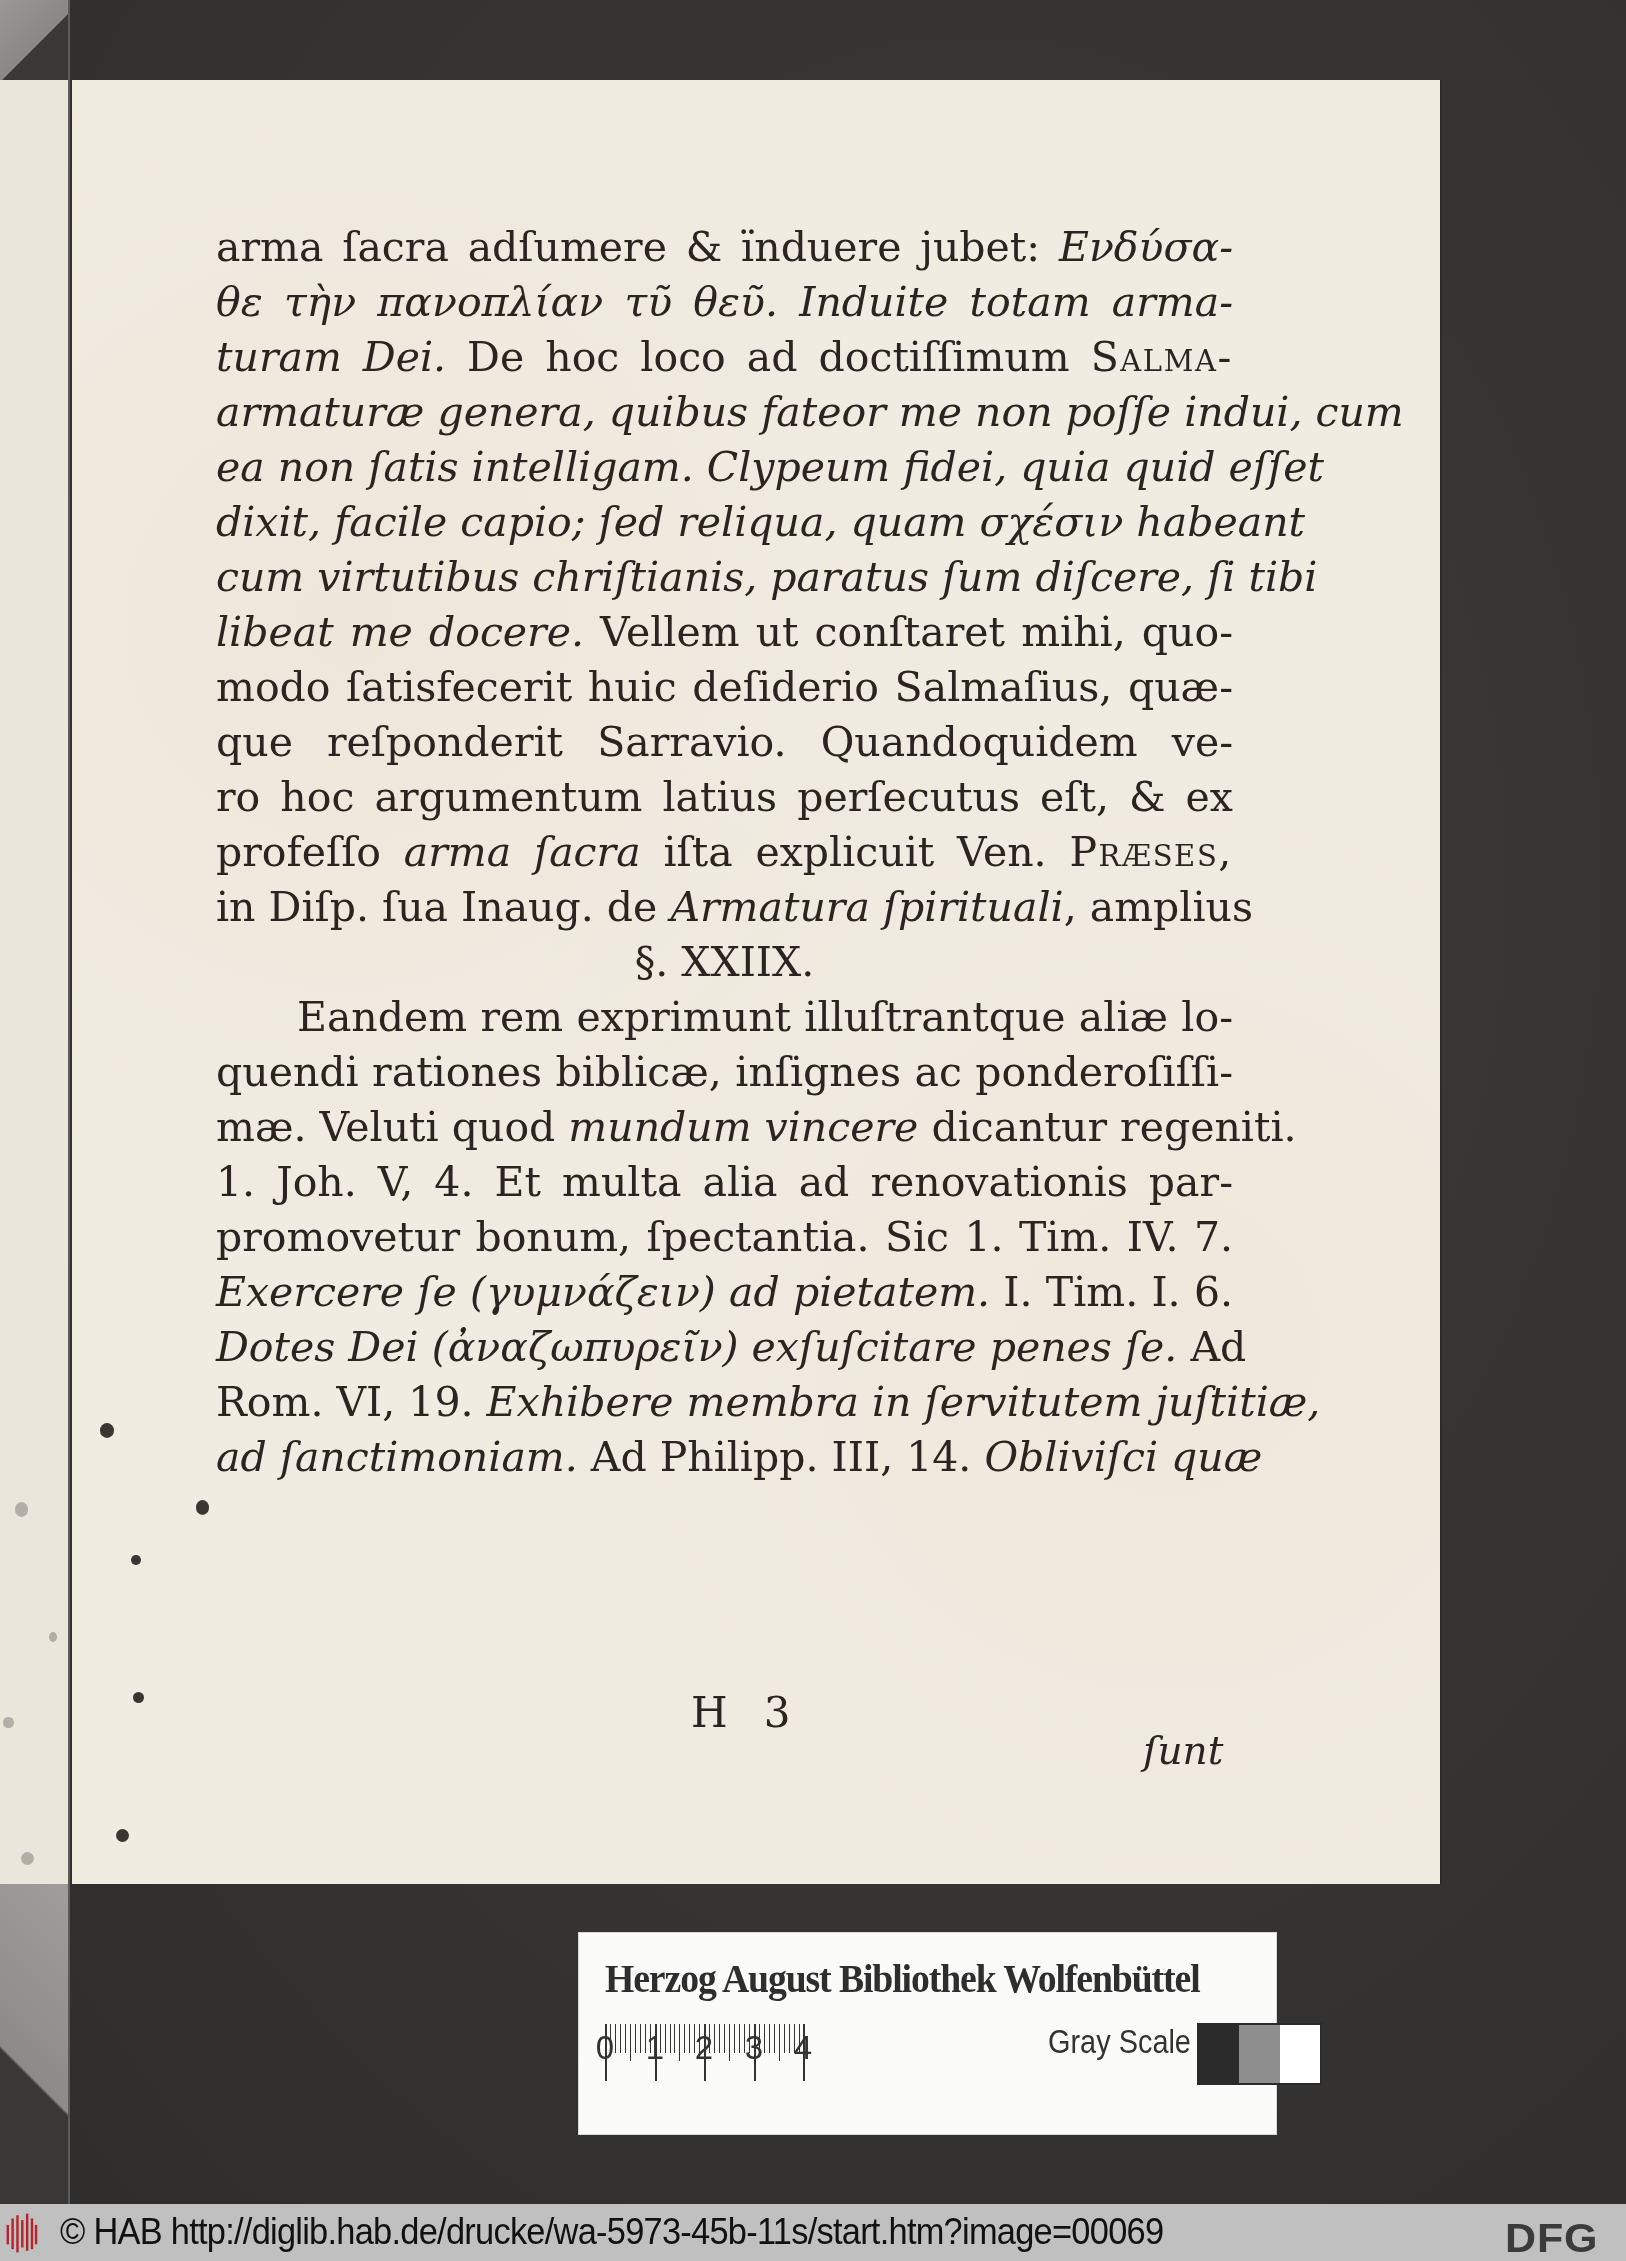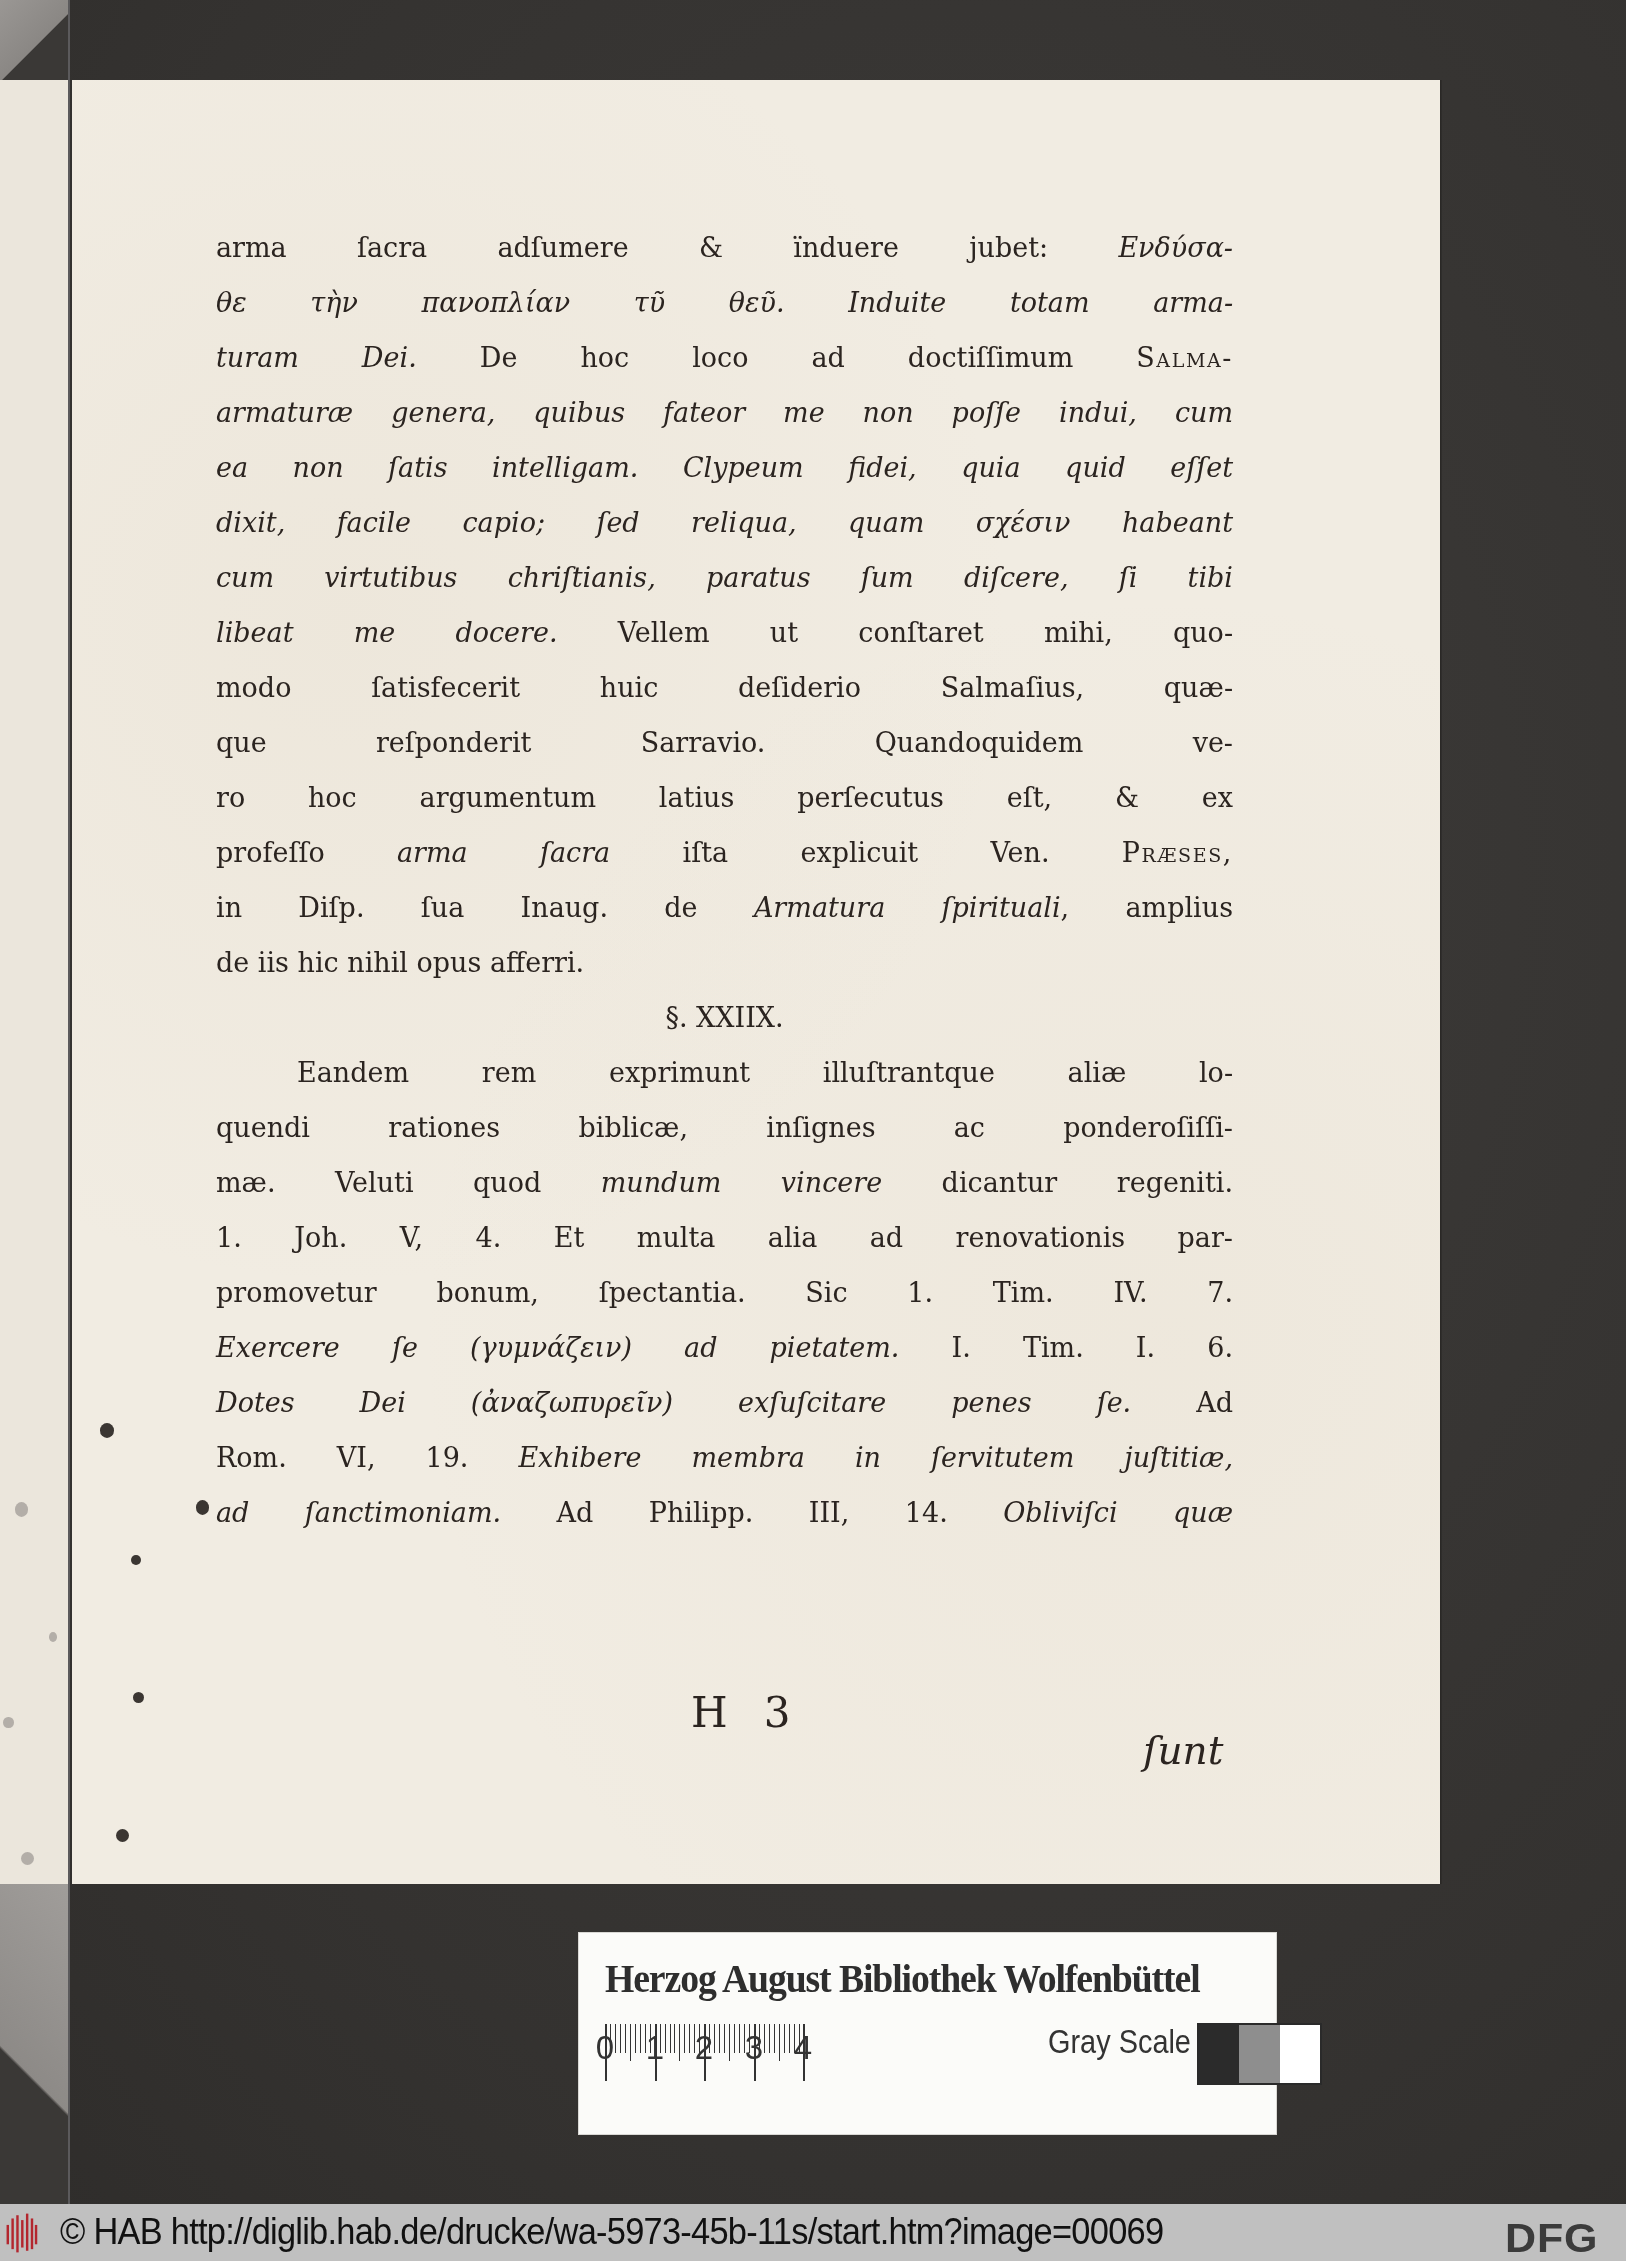--- a/index.html
+++ b/index.html
@@ -39,21 +39,21 @@
       radial-gradient(circle at 20% 30%, rgba(210,195,170,0.12) 0, transparent 40%),
       radial-gradient(circle at 80% 70%, rgba(210,195,170,0.10) 0, transparent 45%);
   }
   .dot {
     position:absolute; border-radius:50%; background:#3b3632;
   }
   .dot.ghost { background:#b3aea8; }
   .text-block {
     position:absolute; left:216px; top:220px; width:1017px;
     color:#2b2420;
-    font-size:27px;
+    font-size:41px;
     line-height:55px;
   }
   .line {
     display:block; white-space:nowrap; text-align:justify;
     text-align-last:justify; height:55px;
   }
   .line.last { text-align-last:left; }
   .line.center { text-align:left; text-align-last:center; }
   .line.indent { padding-left:81px; box-sizing:border-box; }
   .it { font-style:italic; }
@@ -140,21 +140,20 @@
     <span class="line"><span class="it">armaturæ genera, quibus fateor me non poſſe indui, cum</span></span>
     <span class="line"><span class="it">ea non ſatis intelligam.   Clypeum fidei, quia quid eſſet</span></span>
     <span class="line"><span class="it">dixit, facile capio; ſed reliqua, quam σχέσιν habeant</span></span>
     <span class="line"><span class="it">cum virtutibus chriſtianis, paratus ſum diſcere, ſi tibi</span></span>
     <span class="line"><span class="it">libeat me docere.</span><span>   Vellem ut conſtaret mihi, quo-</span></span>
     <span class="line"><span>modo ſatisfecerit huic deſiderio Salmaſius, quæ-</span></span>
     <span class="line"><span>que reſponderit Sarravio.   Quandoquidem ve-</span></span>
     <span class="line"><span>ro hoc argumentum latius perſecutus eſt, &amp; ex</span></span>
     <span class="line"><span>profeſſo </span><span class="it">arma ſacra</span><span> iſta explicuit Ven. </span><span class="sc">Præses,</span></span>
     <span class="line"><span>in Diſp. ſua Inaug. de </span><span class="it">Armatura ſpirituali</span><span>, amplius</span></span>
-    <span class="line last"><span>de iis hic nihil opus afferri.</span></span>
     <span class="line center"><span>§. XXIIX.</span></span>
     <span class="line indent"><span>Eandem rem exprimunt illuſtrantque aliæ lo-</span></span>
     <span class="line"><span>quendi rationes biblicæ, inſignes ac ponderoſiſſi-</span></span>
     <span class="line"><span>mæ. Veluti quod </span><span class="it">mundum vincere</span><span> dicantur regeniti.</span></span>
     <span class="line"><span>1. Joh. V, 4.   Et multa alia ad renovationis par-</span></span>
     <span class="line"><span>promovetur bonum, ſpectantia. Sic 1. Tim. IV. 7.</span></span>
     <span class="line"><span class="it">Exercere ſe (γυμνάζειν) ad pietatem.</span><span>  I. Tim. I. 6.</span></span>
     <span class="line"><span class="it">Dotes Dei (ἀναζωπυρεῖν) exſuſcitare penes ſe.</span><span> Ad</span></span>
     <span class="line"><span>Rom. VI, 19. </span><span class="it">Exhibere membra in ſervitutem juſtitiæ,</span></span>
     <span class="line"><span class="it">ad ſanctimoniam.</span><span> Ad Philipp. III, 14. </span><span class="it">Obliviſci quæ</span></span>

